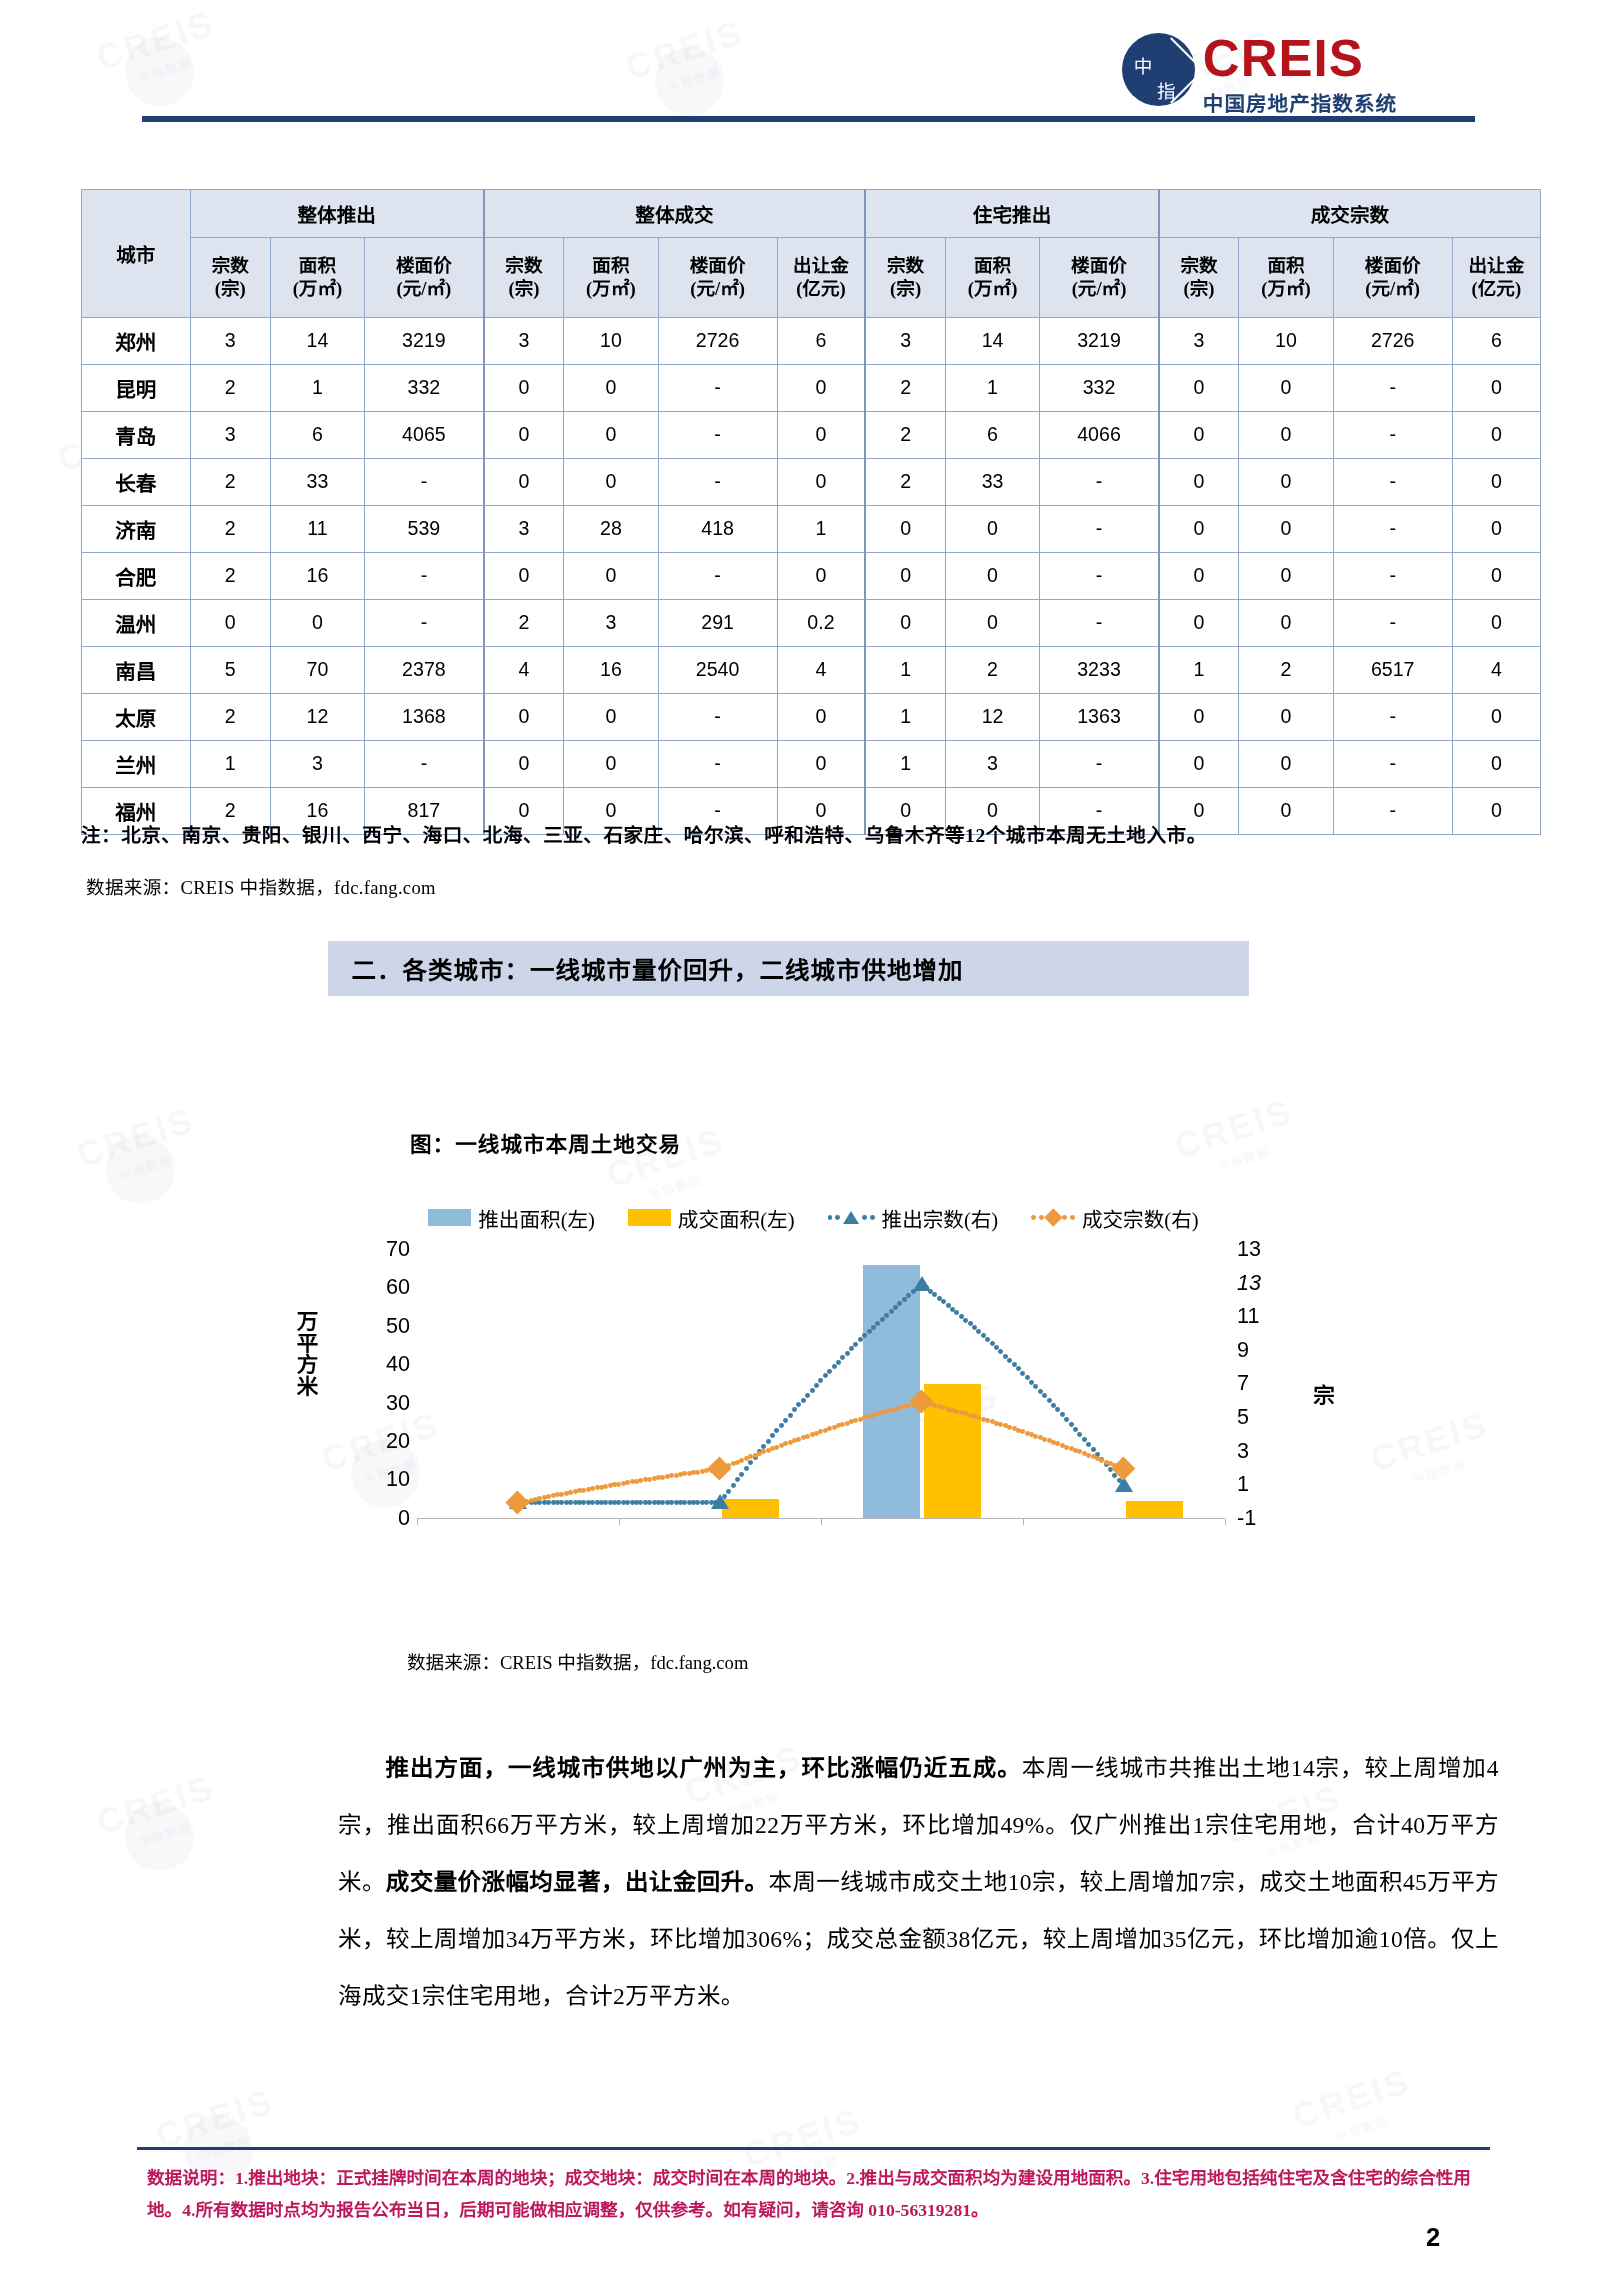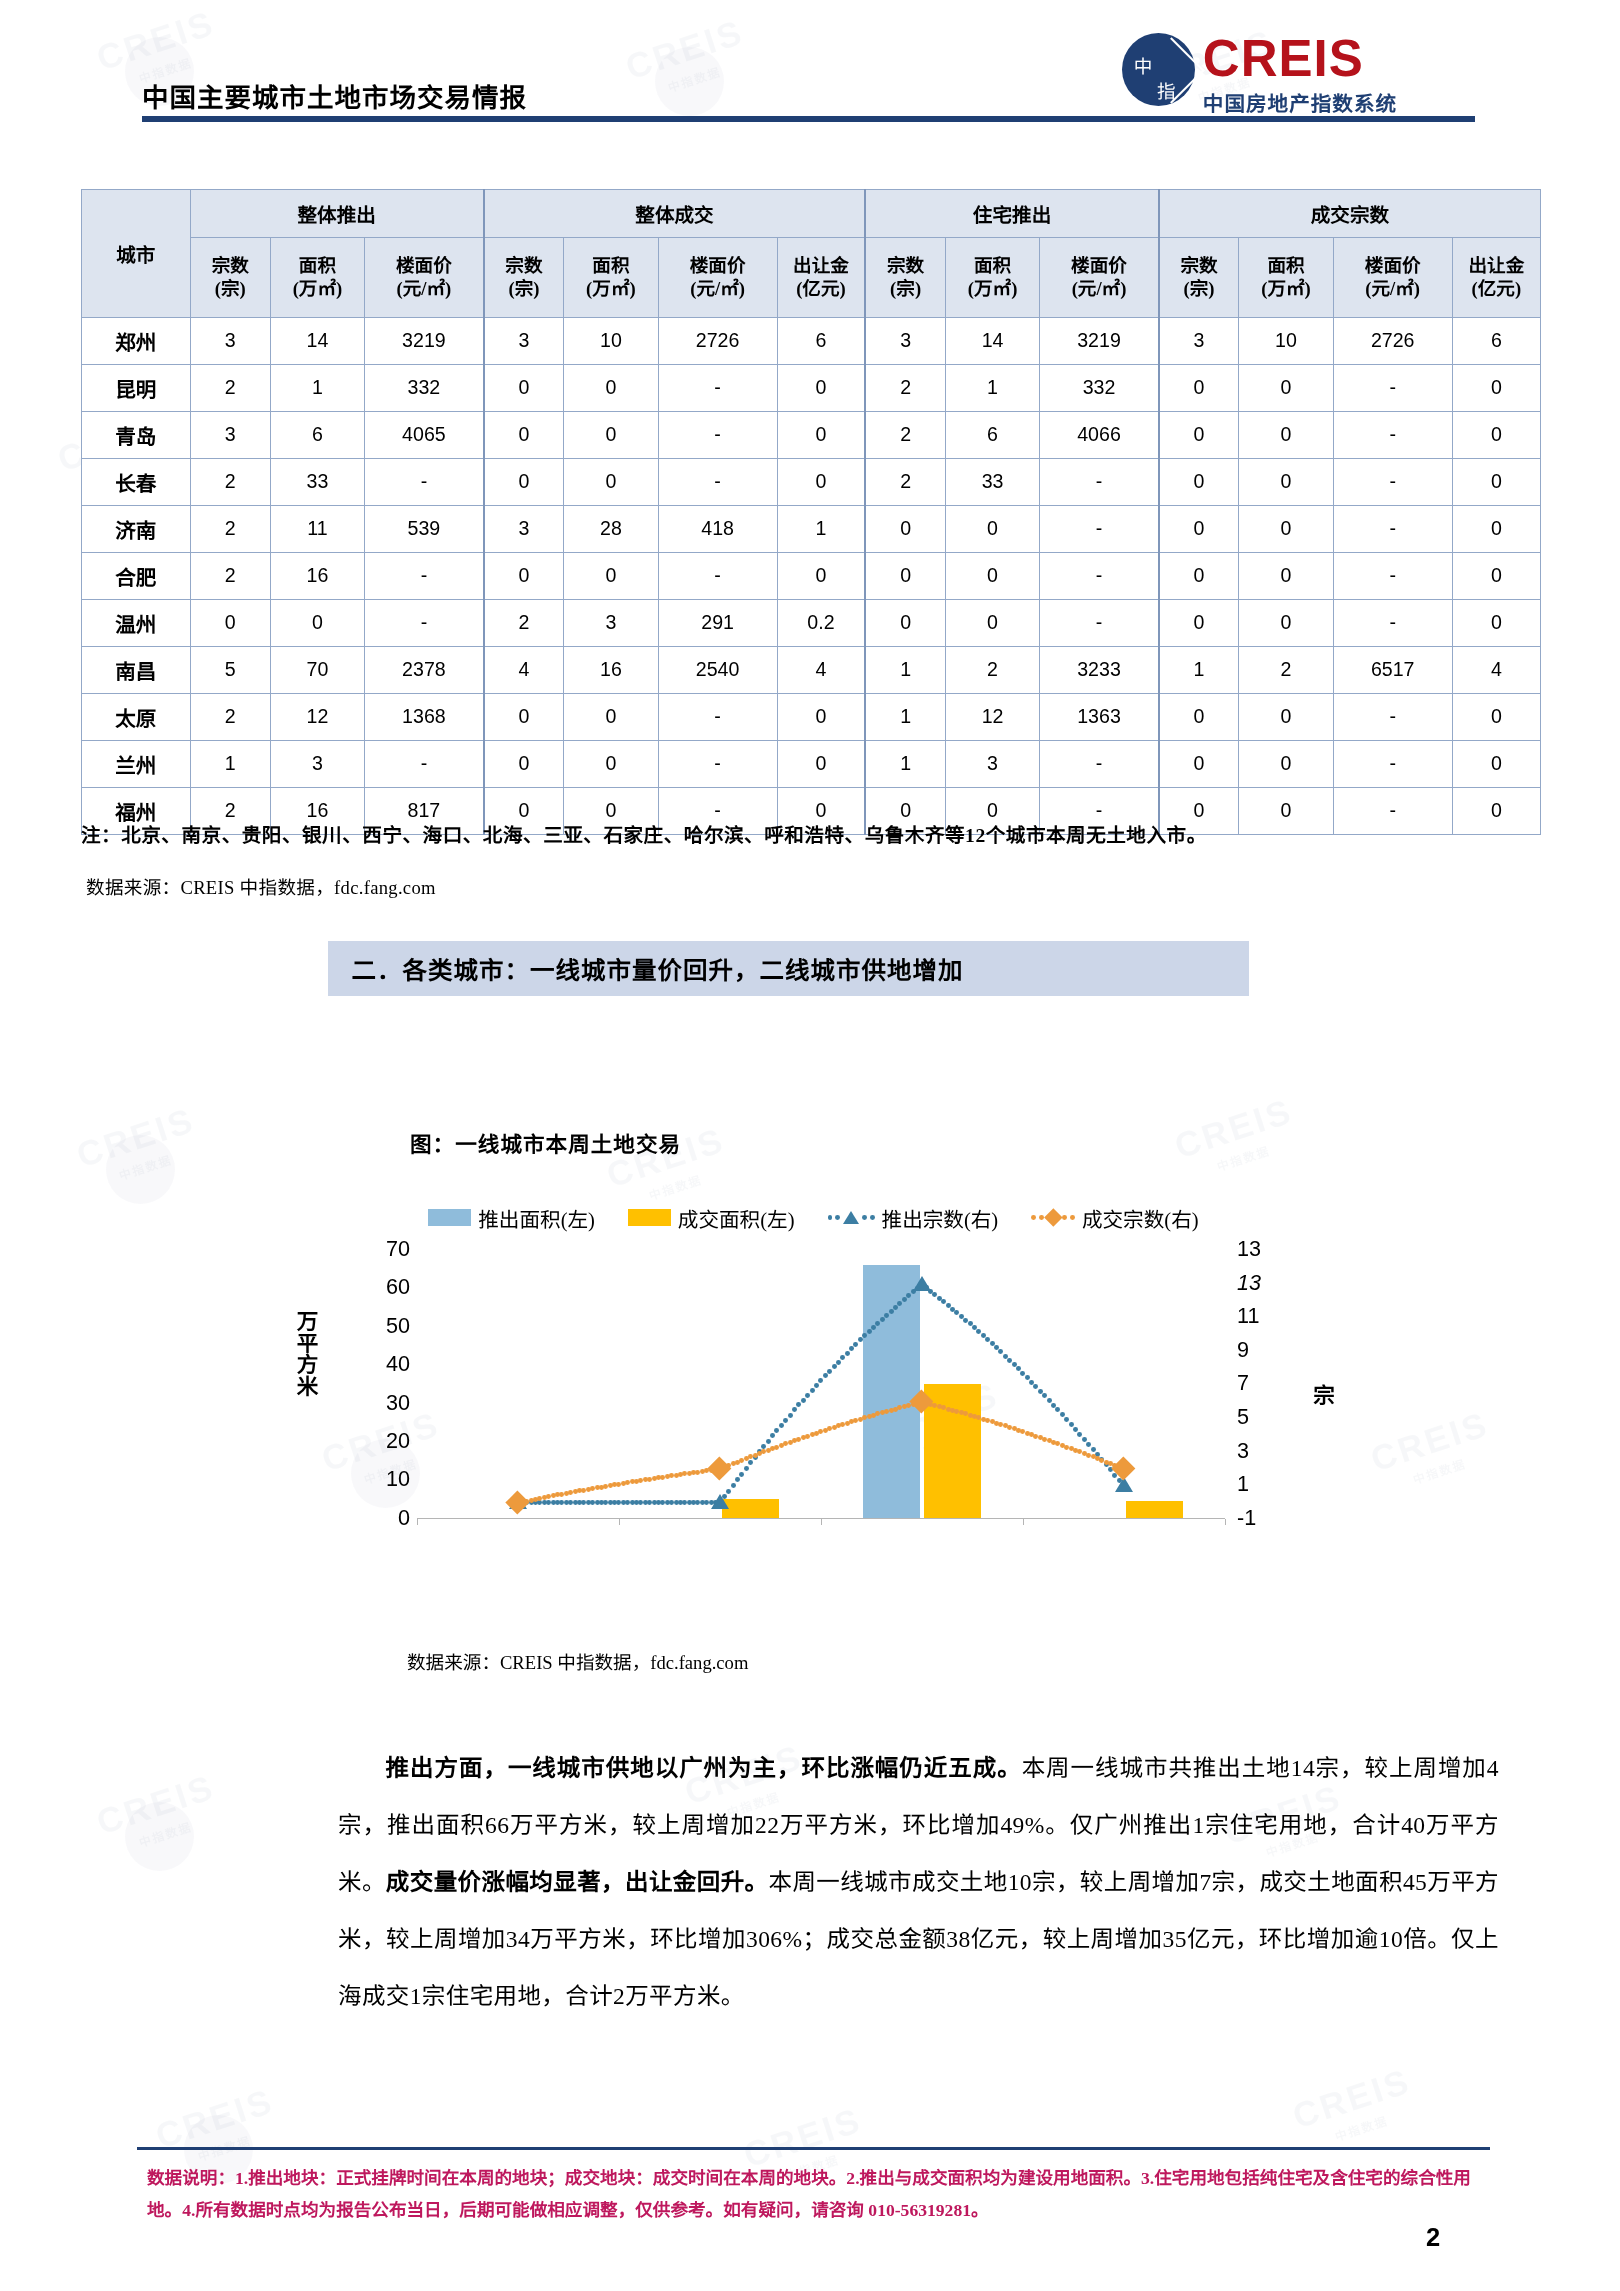--- a/index.html
+++ b/index.html
@@ -227,21 +227,20 @@
   <div class="wm" style="left:1225px;top:1794px;"><span class="c">CREIS</span><span class="s">中指数据</span></div>
   <div class="wm" style="left:157px;top:2098px;"><span class="c">CREIS</span><span class="s">中指数据</span></div>
   <div class="wm-dot" style="left:184px;top:2115px;"></div>
   <div class="wm" style="left:745px;top:2117px;"><span class="c">CREIS</span><span class="s">中指数据</span></div>
   <div class="wm" style="left:1294px;top:2078px;"><span class="c">CREIS</span><span class="s">中指数据</span></div>
 </div>
 
 <div class="page">
 
   <div class="header">
-    <div class="doc-title">中国主要城市土地市场交易情报</div>
 
     <div class="logo">
       <div class="logo-mark">
         <span class="roof"></span>
         <span class="ch1">中</span>
         <span class="ch2">指</span>
       </div>
       <div class="logo-text">
         <div class="logo-creis">CREIS</div>
         <div class="logo-sub">中国房地产指数系统</div>

